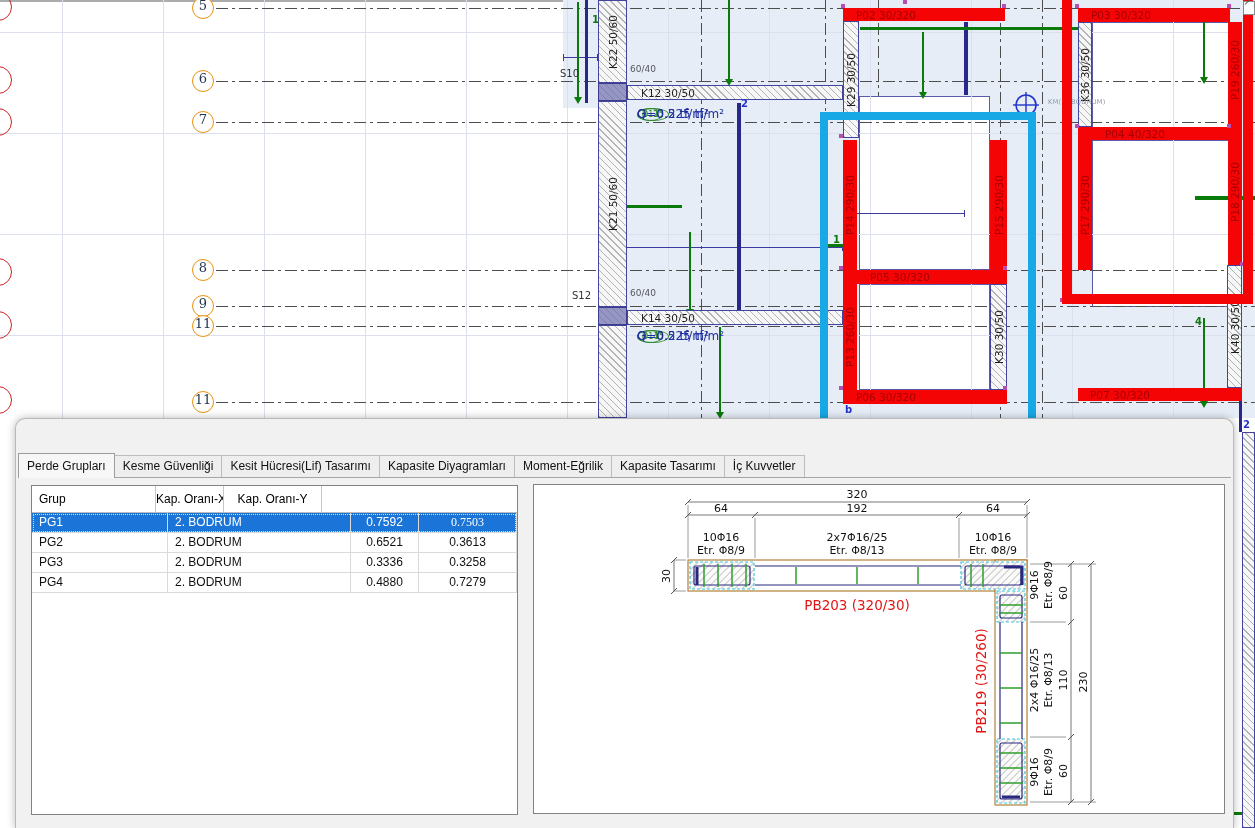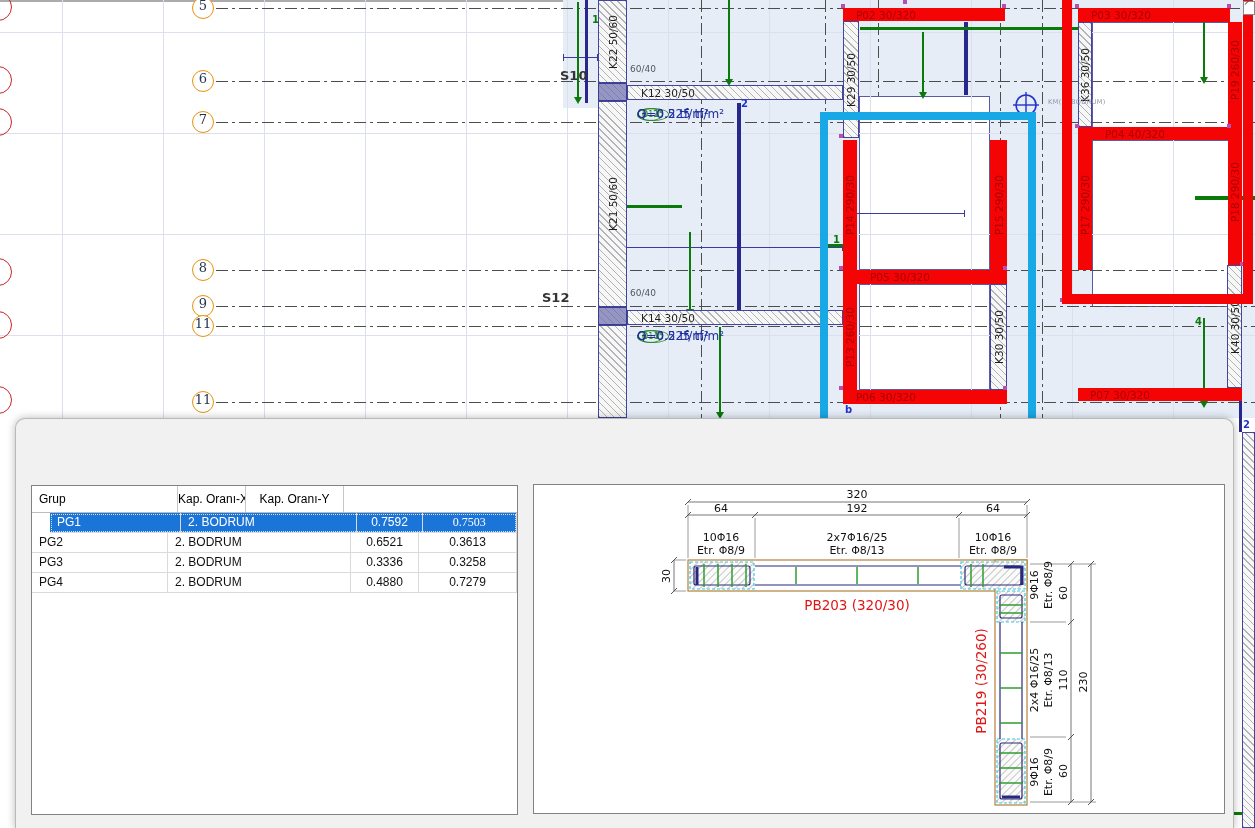--- a/index.html
+++ b/index.html
@@ -1,21 +1,21 @@
 <!DOCTYPE html>
 <html><head>
 <meta charset="utf-8">
 <style>
   html,body{margin:0;padding:0;}
   body{width:1255px;height:828px;overflow:hidden;background:#f7f7f7;font-family:"DejaVu Sans",sans-serif;position:relative;}
   .abs{position:absolute;}
   #plan{position:absolute;left:0;top:0;width:1255px;height:828px;background:#ffffff;}
   #gen{position:absolute;left:0;top:0;width:1255px;height:828px;}
   #gen div{position:absolute;box-sizing:border-box;}
-  .t-lbl{font-size:13px;color:#333;white-space:nowrap;font-weight:bold;}
+  .t-lbl{font-size:10px;color:#333;white-space:nowrap;}
   .t-small{font-size:9px;color:#55565e;white-space:nowrap;}
   .t-tiny{font-size:6.5px;color:#8e97a8;white-space:nowrap;letter-spacing:.4px;}
   .t-gmark{font-size:10px;color:#0a7a0a;font-weight:bold;white-space:nowrap;}
   .t-bmark{font-size:10px;color:#2233cc;font-weight:bold;white-space:nowrap;}
   
   .selbox-blue{position:absolute;left:820px;top:112px;width:216px;height:330px;border:8px solid #18a8e6;box-sizing:border-box;}
   .selbox-red{position:absolute;left:1062px;top:-14px;width:191px;height:318px;border:10px solid #f40404;box-sizing:border-box;}
   .top-icon{position:absolute;left:1243px;top:1px;width:12px;height:14px;background:#fff;border:1px solid #8a8a8a;box-sizing:border-box;}
   .top-icon:after{content:"";position:absolute;left:1px;top:2px;width:11px;height:1px;background:#555;transform:rotate(-45deg);transform-origin:left;}
   
@@ -26,21 +26,21 @@
   .tabstrip{position:absolute;left:2px;top:36px;right:2px;height:22px;border-bottom:1px solid #a5a5a5;display:flex;align-items:flex-end;}
   .tab{font-size:12px;color:#111;padding:3px 8px 3px 8px;border:1px solid #bdbdbd;border-bottom:none;background:#eeeeee;margin-right:-1px;height:15px;line-height:15px;white-space:nowrap;}
   .tab.active{background:#f7f7f7;border-color:#9c9c9c;height:18px;line-height:18px;position:relative;z-index:2;margin-bottom:-1px;}
   .panel{position:absolute;background:#ffffff;border:1px solid #828282;box-sizing:border-box;}
   #tablePanel{left:15px;top:66px;width:487px;height:330px;overflow:hidden;}
   #drawPanel{left:517px;top:65px;width:692px;height:330px;}
   .thead{display:flex;height:26px;line-height:26px;font-size:12px;color:#000;border-bottom:1px solid #bdbdbd;}
   .thead .cell{border-right:1px solid #c6c6c6;box-sizing:border-box;overflow:hidden;white-space:nowrap;}
   .trow{display:flex;height:19px;line-height:19px;font-size:12px;color:#111;border-bottom:1px solid #dadada;}
   .trow .cell{border-right:1px solid #dadada;box-sizing:border-box;overflow:hidden;white-space:nowrap;}
-  .trow.selected{background:#1b74d8;color:#fff;outline:1px dotted #cfe3f8;outline-offset:-2px;margin-left:18px;}
+  .trow.selected{background:#1b74d8;color:#fff;outline:1px dotted #cfe3f8;outline-offset:-2px;}
   .cell.cl{padding-left:7px;text-align:left;}
   .cell.cc{text-align:center;}
   svg text{font-family:"DejaVu Sans",sans-serif;}
 </style>
 </head>
 <body>
 
 <div id="plan">
   <div id="gen">
       <div style="left: 0px; top: 0px; width: 1255px; height: 2px; background: rgb(171, 171, 171);"></div>
@@ -196,21 +196,21 @@
       <div style="left: 1003px; top: 386px; width: 4px; height: 4px; background: rgb(180, 79, 180);"></div>
       <div style="left: 1075px; top: 4px; width: 4px; height: 4px; background: rgb(180, 79, 180);"></div>
       <div style="left: 1227px; top: 4px; width: 4px; height: 4px; background: rgb(180, 79, 180);"></div>
       <div style="left: 1075px; top: 124px; width: 4px; height: 4px; background: rgb(180, 79, 180);"></div>
       <div style="left: 1227px; top: 124px; width: 4px; height: 4px; background: rgb(180, 79, 180);"></div>
       <div style="left: 1240px; top: 262px; width: 4px; height: 4px; background: rgb(180, 79, 180);"></div>
       <div style="left: 903px; top: 0px; width: 4px; height: 4px; background: rgb(180, 79, 180);"></div>
       <div style="left: 1060px; top: 298px; width: 4px; height: 4px; background: rgb(180, 79, 180);"></div>
       <div style="left: 1248px; top: 298px; width: 4px; height: 4px; background: rgb(180, 79, 180);"></div>
       <div class="abs t-lbl" style="left: 560px; top: 68px;">S10</div>
-      <div class="abs t-lbl" style="left: 542px; top: 290px;">S12</div>
+      <div class="abs t-lbl" style="left: 572px; top: 290px;">S12</div>
       <div class="abs t-small" style="left: 630px; top: 64px;">60/40</div>
       <div class="abs t-small" style="left: 630px; top: 288px;">60/40</div>
       <div class="abs t-tiny" style="left: 1048px; top: 98px;">KM(2. BODRUM)</div>
       <div class="abs t-gmark" style="left: 592px; top: 14px;">1</div>
       <div class="abs t-gmark" style="left: 833px; top: 234px;">1</div>
       <div class="abs t-gmark" style="left: 1195px; top: 316px;">4</div>
       <div class="abs t-bmark" style="left: 741px; top: 98px;">2</div>
       <div class="abs t-bmark" style="left: 1243px; top: 419px;">2</div>
       <div class="abs t-bmark" style="left: 845px; top: 404px;">b</div>
       <div style="left: 637px; top: 108px; display: flex; gap: 3px; align-items: flex-start;">
@@ -240,24 +240,33 @@
     <line x1="1" y1="14" x2="27" y2="14" stroke="#2233cc" stroke-width="1.4"></line>
     <line x1="14" y1="1" x2="14" y2="27" stroke="#2233cc" stroke-width="1.4"></line>
   </svg>
 
   <div class="selbox-blue"></div>
   <div class="selbox-red"></div>
   <div class="top-icon"></div>
 </div>
 
 <div id="dialog">
+  <div class="tabstrip">
+      <div class="tab active">Perde Grupları</div>
+      <div class="tab">Kesme Güvenliği</div>
+      <div class="tab">Kesit Hücresi(Lif) Tasarımı</div>
+      <div class="tab">Kapasite Diyagramları</div>
+      <div class="tab">Moment-Eğrilik</div>
+      <div class="tab">Kapasite Tasarımı</div>
+      <div class="tab">İç Kuvvetler</div>
+    </div>
 
   <div class="panel" id="tablePanel">
     <div class="thead">
-        <div class="cell cl" style="width: 146px;">Grup</div>
+        <div class="cell cl" style="width: 124px;">Grup</div>
         <div class="cell cc" style="width: 68px;">Kap. Oranı-X</div>
         <div class="cell cc" style="width: 98px;">Kap. Oranı-Y</div>
       </div>
     <div class="tbody">
         <div class="trow selected">
           <div class="cell cl" style="width: 136px;">PG1</div>
           <div class="cell cl" style="width: 183px;">2. BODRUM</div>
           <div class="cell cc" style="width: 68px;">0.7592</div>
           <div class="cell cc" style="width: 98px; font-family: Liberation Serif, serif;">0.7503</div>
         </div>

